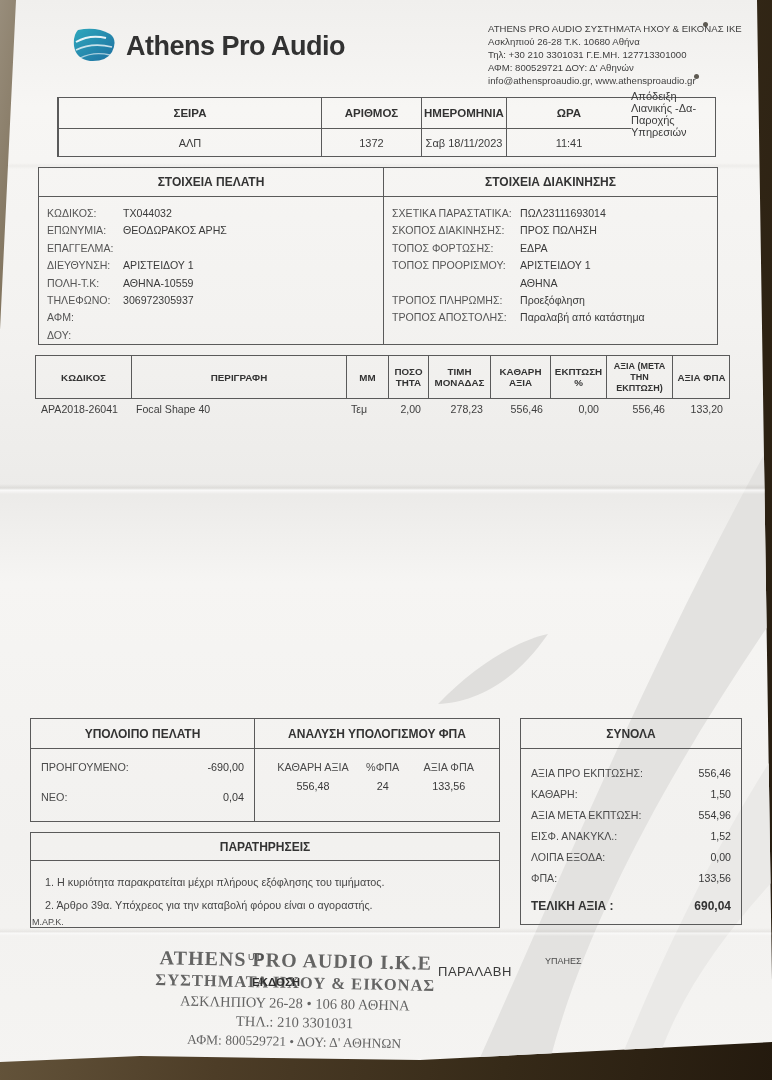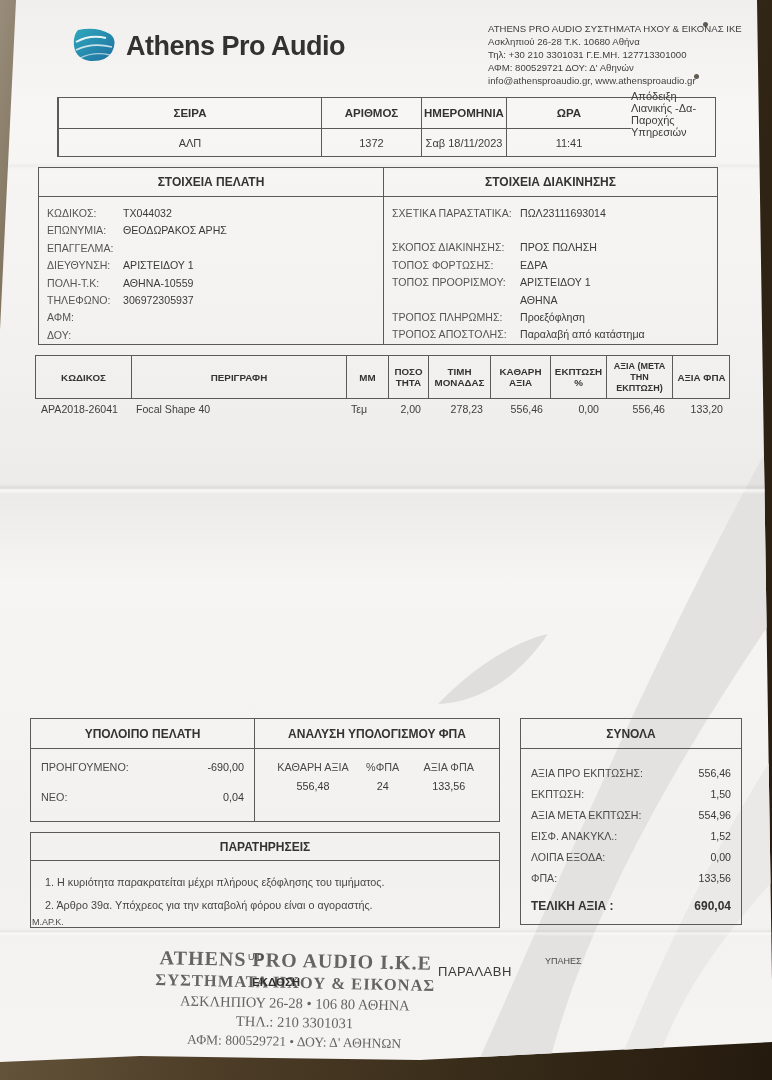--- a/index.html
+++ b/index.html
@@ -54,21 +54,21 @@
   .party { border:1px solid #5a5a5a; height:178px; }
   .party.left { width:346px; }
   .party.right { width:334px; border-left:none; }
   .party .bx-title { height:29px; }
   .party-body { padding:8px 8px 6px 8px; }
   .kv-row { display:flex; font-size:10.6px; line-height:17.4px; color:#444; }
   .kv-label { flex:none; color:#555; }
   .party.left .kv-label { width:76px; }
   .party.right .kv-label { width:128px; }
   .kv-value { color:#3a3a3a; }
-  .party.right .kv-row.gap { margin-bottom:17px; }
+  .party.right .kv-row.gap { }
 
   
   .items-head { left:35px; top:355px; width:695px; height:44px; display:grid;
     grid-template-columns:95px 215px 42px 40px 62px 60px 56px 66px 58px; }
   .ih-cell { display:flex; align-items:center; justify-content:center; text-align:center;
     font-weight:bold; font-size:9.8px; line-height:11px; color:#333;
     border-left:1px solid #5a5a5a; padding:2px; }
   .ih-cell.first { border-left:none; }
   .ih-cell.tiny { font-size:9px; }
   .items-row { position:absolute; left:35px; top:401px; width:695px; display:grid;
@@ -300,21 +300,21 @@
     </div>
 
     <div class="bx totals">
       <div class="bx-title">ΣΥΝΟΛΑ</div>
       <div class="tot-body">
         <div class="tot-row">
             <span>ΑΞΙΑ ΠΡΟ ΕΚΠΤΩΣΗΣ:</span>
             <span class="tot-val">556,46</span>
           </div>
         <div class="tot-row">
-            <span>ΕΚΠΤΩΣΗ:</span>
+            <span>ΚΑΘΑΡΗ:</span>
             <span class="tot-val">1,50</span>
           </div>
         <div class="tot-row">
             <span>ΑΞΙΑ ΜΕΤΑ ΕΚΠΤΩΣΗ:</span>
             <span class="tot-val">554,96</span>
           </div>
         <div class="tot-row">
             <span>ΕΙΣΦ. ΑΝΑΚΥΚΛ.:</span>
             <span class="tot-val">1,52</span>
           </div>

